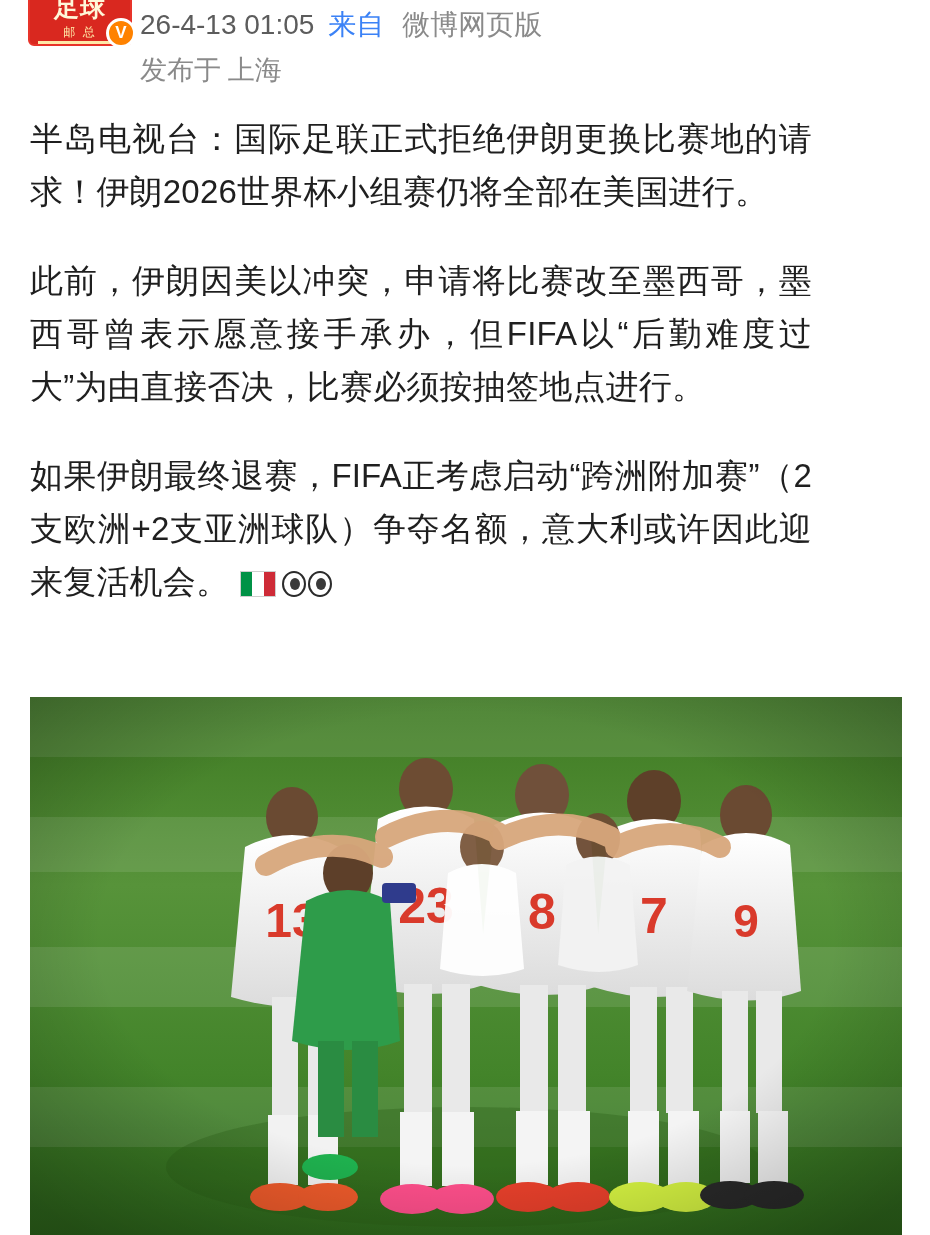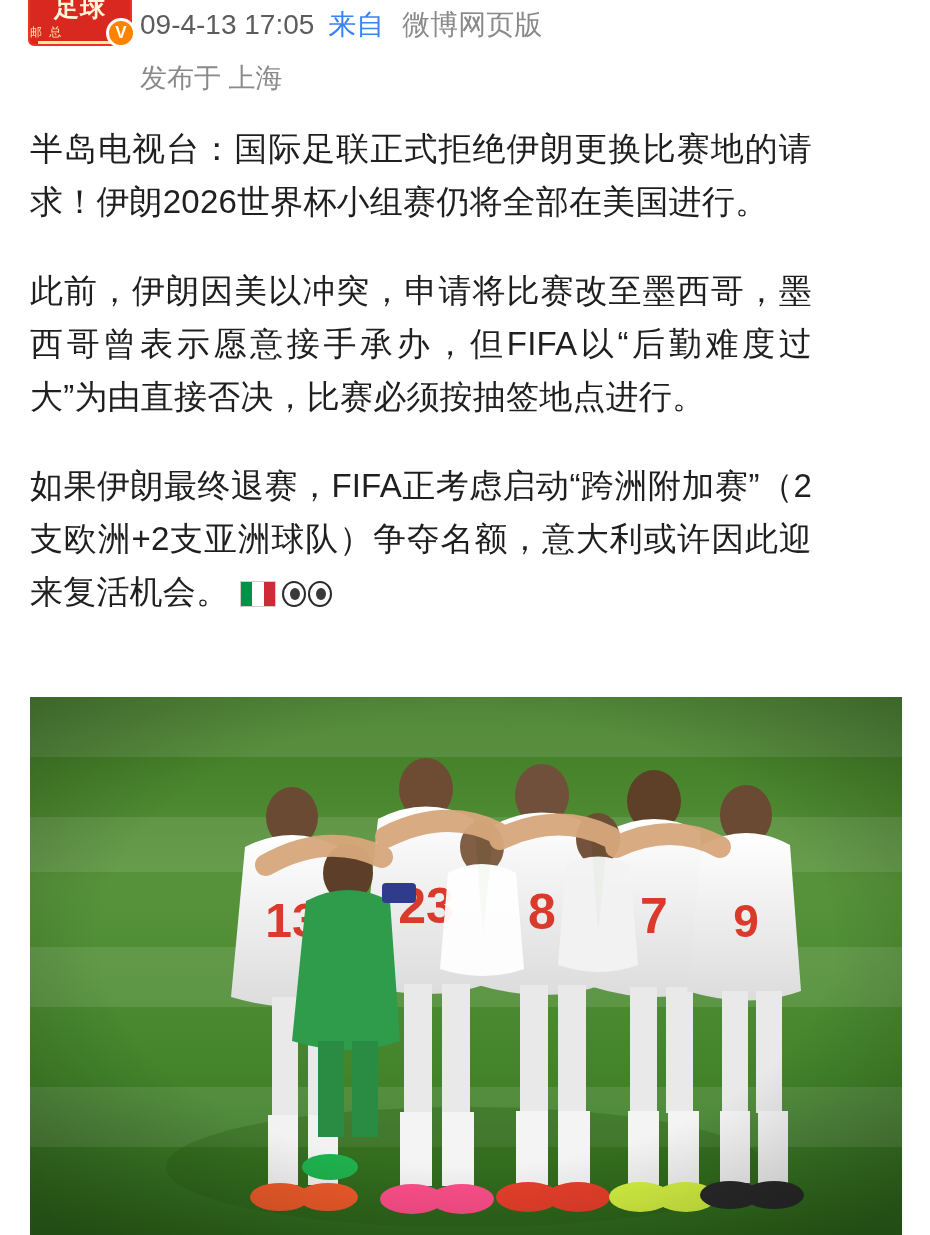--- a/index.html
+++ b/index.html
@@ -59,20 +59,21 @@
     text-align: center;
     line-height: 30px;
     white-space: nowrap;
     overflow: hidden;
   }
   .avatar .logo-bottom {
     position: absolute;
     bottom: 3px;
     left: 0;
     right: 0;
+    text-align: center;
     color: #ffe9a8;
     font-size: 12px;
     letter-spacing: 2px;
     white-space: nowrap;
     overflow: hidden;
   }
   .avatar .logo-bar {
     position: absolute;
     bottom: 0;
     left: 8px;
@@ -106,33 +107,34 @@
     line-height: 42px;
     white-space: nowrap;
   }
   .meta-line1 .time { color: #5c5c5c; }
   .meta-line1 .from { color: #3b82f6; margin-left: 14px; }
   .meta-line1 .src  { color: #8a8a8a; margin-left: 18px; }
   .meta-line2 {
     font-size: 27px;
     color: #8a8a8a;
     line-height: 40px;
-    margin-top: 12px;
+    margin-top: 4px;
     white-space: nowrap;
+    font-family: Liberation Serif, serif;
   }
 
   
   .content {
     padding: 14px 30px 0 30px;
   }
   .para {
     font-size: 33px;
     line-height: 53px;
     color: #1f1f1f;
-    margin: 12px 0 36px 0;
+    margin: 2px 0 36px 0;
     text-align: justify;
     letter-spacing: 0.2px;
   }
   .para:last-of-type { margin-bottom: 22px; }
   .emoji {
     font-size: 30px;
     letter-spacing: 2px;
   }
   .flag-it {
     display: inline-block;
@@ -191,21 +193,21 @@
       <div class="avatar">
         <div class="logo-top">足球</div>
         <div class="logo-bottom">邮 总</div>
         <div class="logo-bar"></div>
       </div>
       <div class="vbadge">V</div>
     </div>
 
     <div class="meta">
       <div class="meta-line1">
-        <span class="time">09-4-13 17:05</span><span class="from">来自</span><span class="src">微博网页版</span>
+        <span class="time">26-4-13 01:05</span><span class="from">来自</span><span class="src">微博网页版</span>
       </div>
       <div class="meta-line2">发布于 上海</div>
     </div>
   </div>
 
   <div class="content">
     <p class="para">半岛电视台：国际足联正式拒绝伊朗更换比赛地的请求！伊朗2026世界杯小组赛仍将全部在美国进行。</p>
     <p class="para">此前，伊朗因美以冲突，申请将比赛改至墨西哥，墨西哥曾表示愿意接手承办，但FIFA以“后勤难度过大”为由直接否决，比赛必须按抽签地点进行。</p>
     <p class="para"><span>如果伊朗最终退赛，FIFA正考虑启动“跨洲附加赛”（2支欧洲+2支亚洲球队）争夺名额，意大利或许因此迎来复活机会。</span><span class="emoji"> <span class="flag-it"></span><span class="eyes"><span class="eye"></span><span class="eye"></span></span></span></p>
   </div>

